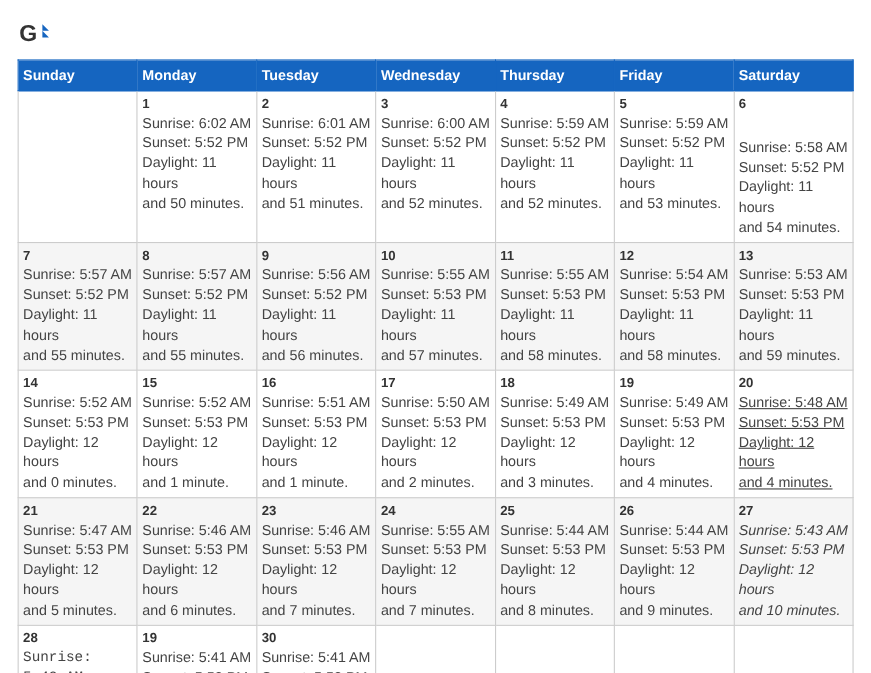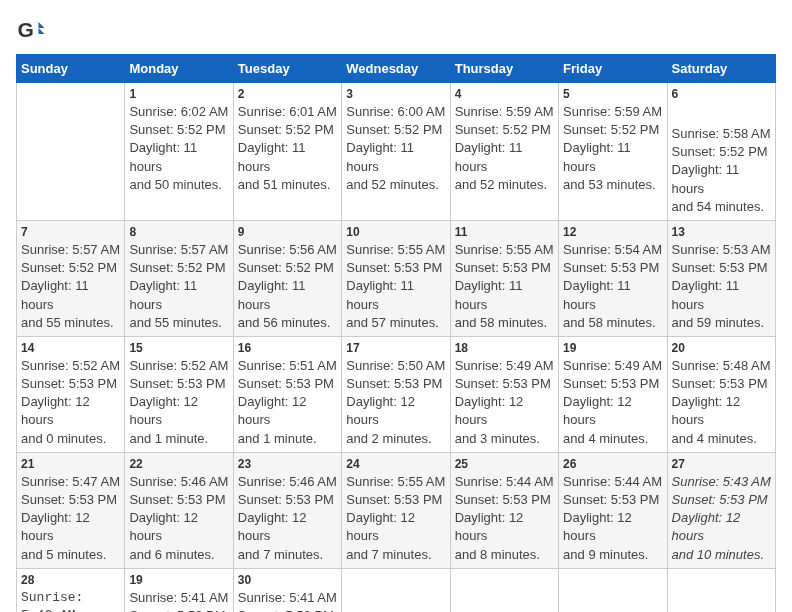--- a/index.html
+++ b/index.html
@@ -247,21 +247,21 @@
         </td>
         <td>
           <span class="day-num">19</span>
           <div class="day-info" style="white-space: pre-line;">Sunrise: 5:49 AM
 Sunset: 5:53 PM
 Daylight: 12 hours
 and 4 minutes.</div>
         </td>
         <td>
           <span class="day-num">20</span>
-          <div class="day-info" style="white-space: pre-line;">Sunrise: 5:48 AM
+          <div class="day-info" style="white-space: pre-line; text-decoration: underline;">Sunrise: 5:48 AM
 Sunset: 5:53 PM
 Daylight: 12 hours
 and 4 minutes.</div>
         </td>
       </tr>
       <tr>
         <td>
           <span class="day-num">21</span>
           <div class="day-info" style="white-space: pre-line;">Sunrise: 5:47 AM
 Sunset: 5:53 PM

